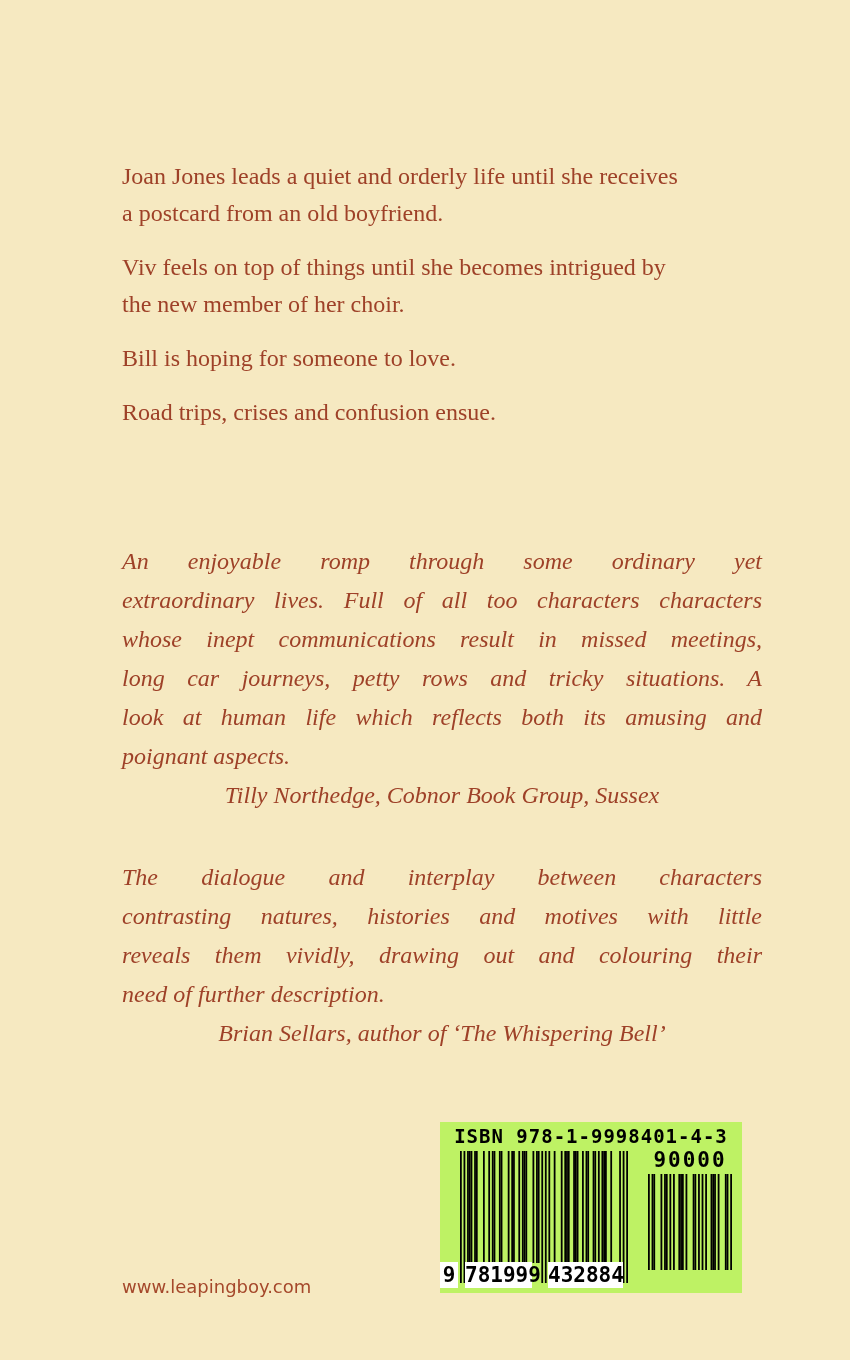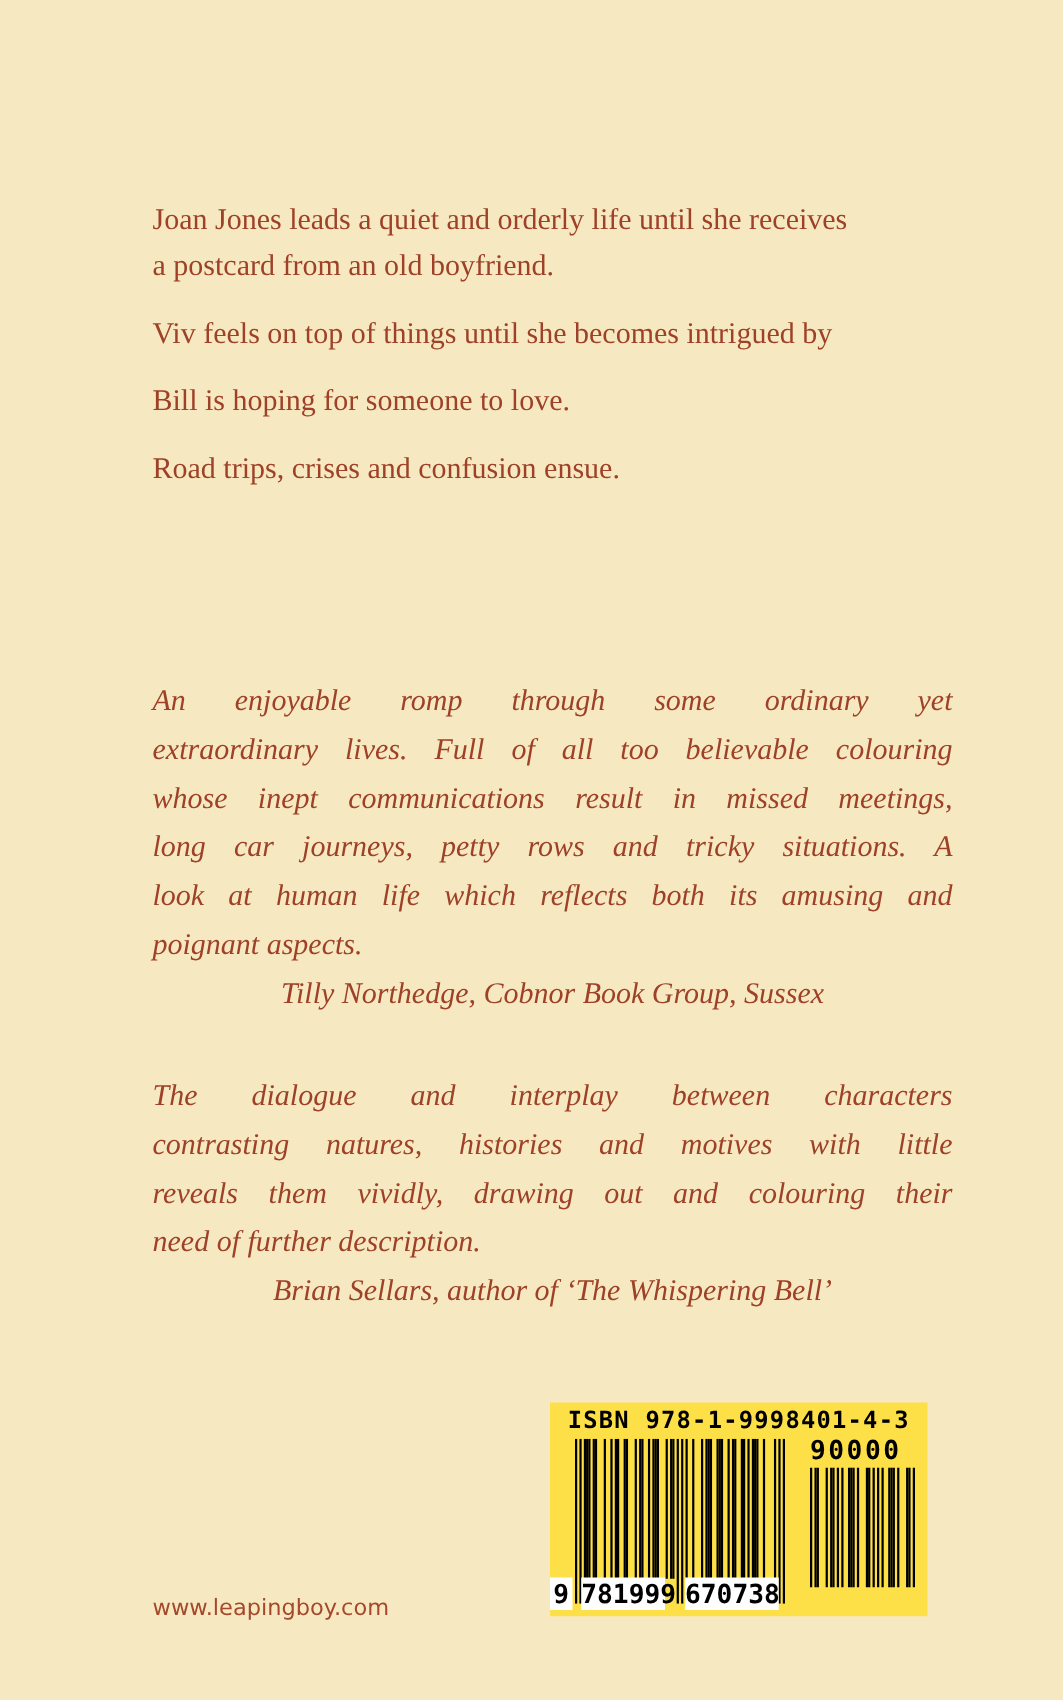--- a/index.html
+++ b/index.html
@@ -21,70 +21,71 @@
     position:absolute; left:122px; width:640px;
     font-style:italic; font-size:24px; line-height:39px;
   }
   .review-1 { top:518px;margin-top:24px; }
   .review-2 { top:858px; }
   .qline { text-align:justify; text-align-last:justify; }
   .qlast { text-align-last:left; }
   .attribution { text-align:center; }
   .barcode-box {
     position:absolute; left:440px; top:1122px; width:302px; height:171px;
-    background:#fde047; color:#000;
+    background:#bef264; color:#000;
     font-family:"DejaVu Sans Mono", monospace;
   }
   .isbn-label {
     position:absolute; top:3px; left:0; width:100%; text-align:center;
     font-weight:bold; font-size:19px; letter-spacing:1px;
   }
   .main-barcode { position:absolute; left:20px; top:29px; width:168px; height:132px; }
   .main-barcode rect, .supp-barcode rect { fill:#000; }
   .bc-digit {
     position:absolute; top:140px; font-weight:bold; font-size:21px;
     background:#ffffff; text-align:center; line-height:26px; height:26px;
   }
   .bc-d0 { left:0; width:18px; }
   .bc-d1 { left:25px; width:67px; }
   .bc-d2 { left:108px; width:75px; }
   .price-code {
-    position:absolute; left:208px; top:26px; width:84px; text-align:left;
+    position:absolute; left:208px; top:26px; width:84px; text-align:center;
     font-weight:bold; font-size:21px; letter-spacing:2px;
   }
   .supp-barcode { position:absolute; left:208px; top:52px; width:84px; height:96px; }
   .footer {
     position:absolute; left:122px; top:1276px;
     font-family:"DejaVu Sans", sans-serif; font-size:18px; color:#a5482b;text-align:right;
   }
 </style>
 </head>
 <body>
 
 <div>
 
   <section class="synopsis">
       <div class="para">
         <div class="sline">Joan Jones leads a quiet and orderly life until she receives</div>
         <div class="sline">a postcard from an old boyfriend.</div>
       </div>
       <div class="para">
         <div class="sline">Viv feels on top of things until she becomes intrigued by</div>
+        <div class="sline">the new member of her choir.</div>
       </div>
       <div class="para">
         <div class="sline">Bill is hoping for someone to love.</div>
       </div>
       <div class="para">
         <div class="sline">Road trips, crises and confusion ensue.</div>
       </div>
     </section>
 
   <section class="review review-1">
       <div class="qline">An enjoyable romp through some ordinary yet</div>
-      <div class="qline">extraordinary lives. Full of all too believable colouring</div>
+      <div class="qline">extraordinary lives. Full of all too characters characters</div>
       <div class="qline">whose inept communications result in missed meetings,</div>
       <div class="qline">long car journeys, petty rows and tricky situations. A</div>
       <div class="qline">look at human life which reflects both its amusing and</div>
       <div class="qline qlast">poignant aspects.</div>
       <div class="attribution">Tilly Northedge, Cobnor Book Group, Sussex</div>
     </section>
 
   <section class="review review-2">
       <div class="qline">The dialogue and interplay between characters</div>
       <div class="qline">contrasting natures, histories and motives with little</div>
@@ -139,21 +140,21 @@
         <rect x="160" y="0" width="2" height="112"></rect>
         <rect x="162" y="0" width="2" height="112"></rect>
         <rect x="164" y="0" width="2" height="112"></rect>
         <rect x="170" y="0" width="2" height="112"></rect>
         <rect x="180" y="0" width="2" height="112"></rect>
         <rect x="184" y="0" width="2" height="132"></rect>
         <rect x="188" y="0" width="2" height="132"></rect>
       </svg>
     <div class="bc-digit bc-d0">9</div>
     <div class="bc-digit bc-d1">781999</div>
-    <div class="bc-digit bc-d2">670738</div>
+    <div class="bc-digit bc-d2">432884</div>
     <div class="price-code">90000</div>
     <svg class="supp-barcode" viewBox="0 0 94 96" preserveAspectRatio="none" xmlns="http://www.w3.org/2000/svg">
         <rect x="0" y="0" width="2" height="96"></rect>
         <rect x="4" y="0" width="2" height="96"></rect>
         <rect x="6" y="0" width="2" height="96"></rect>
         <rect x="14" y="0" width="2" height="96"></rect>
         <rect x="18" y="0" width="2" height="96"></rect>
         <rect x="20" y="0" width="2" height="96"></rect>
         <rect x="24" y="0" width="2" height="96"></rect>
         <rect x="28" y="0" width="2" height="96"></rect>

